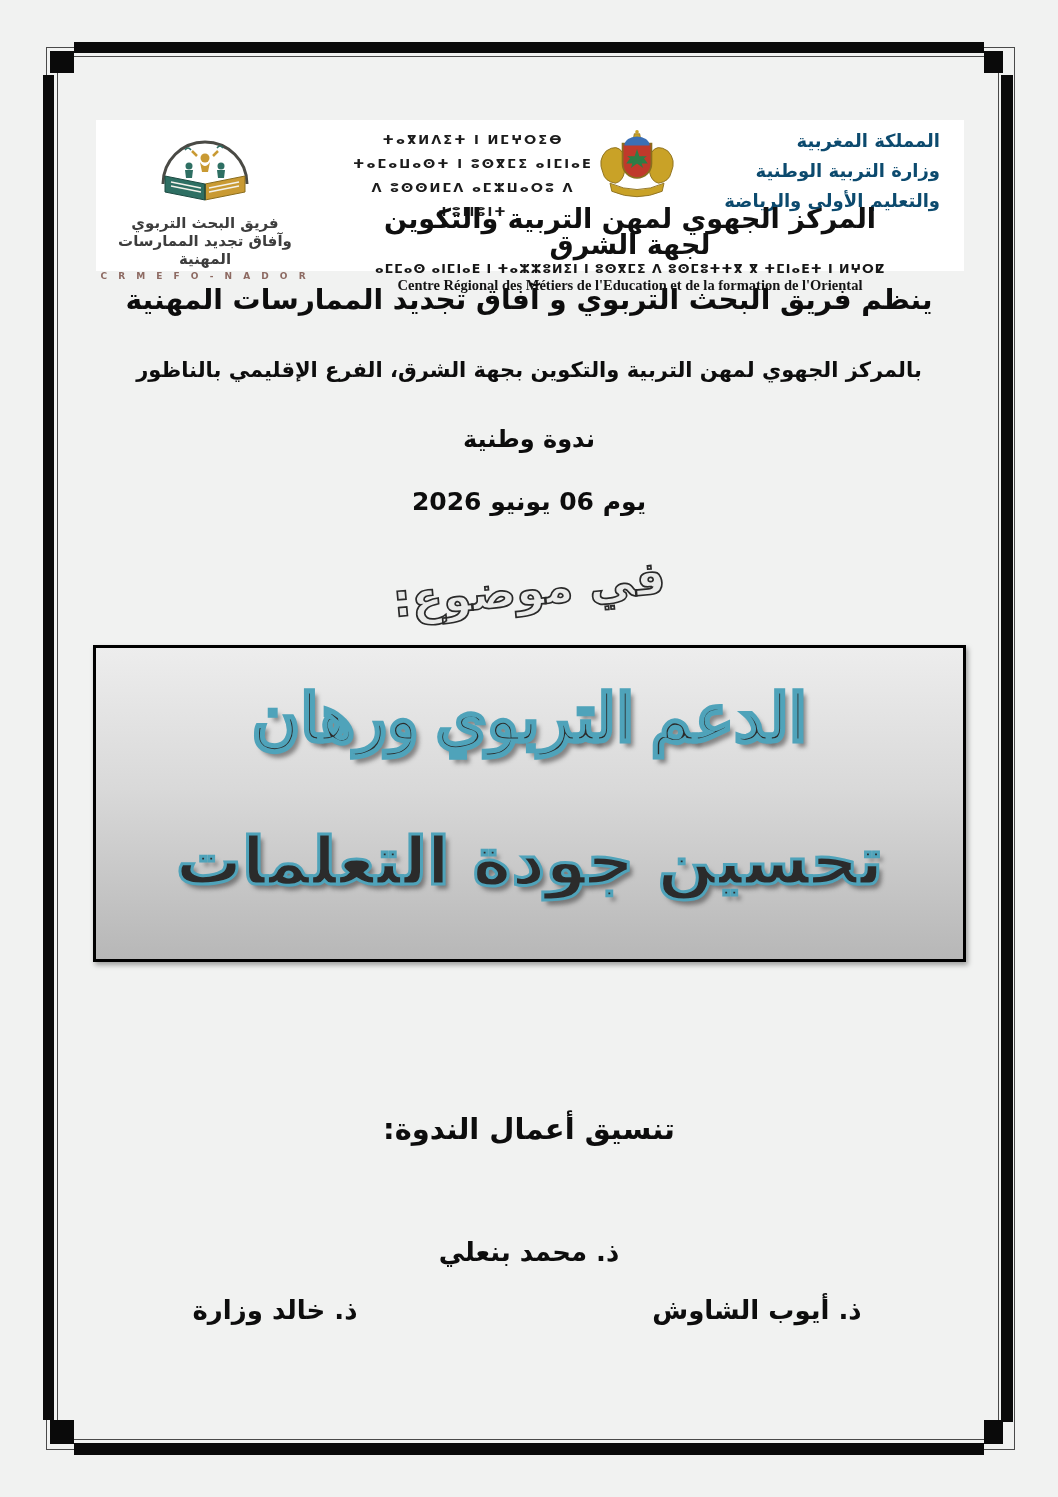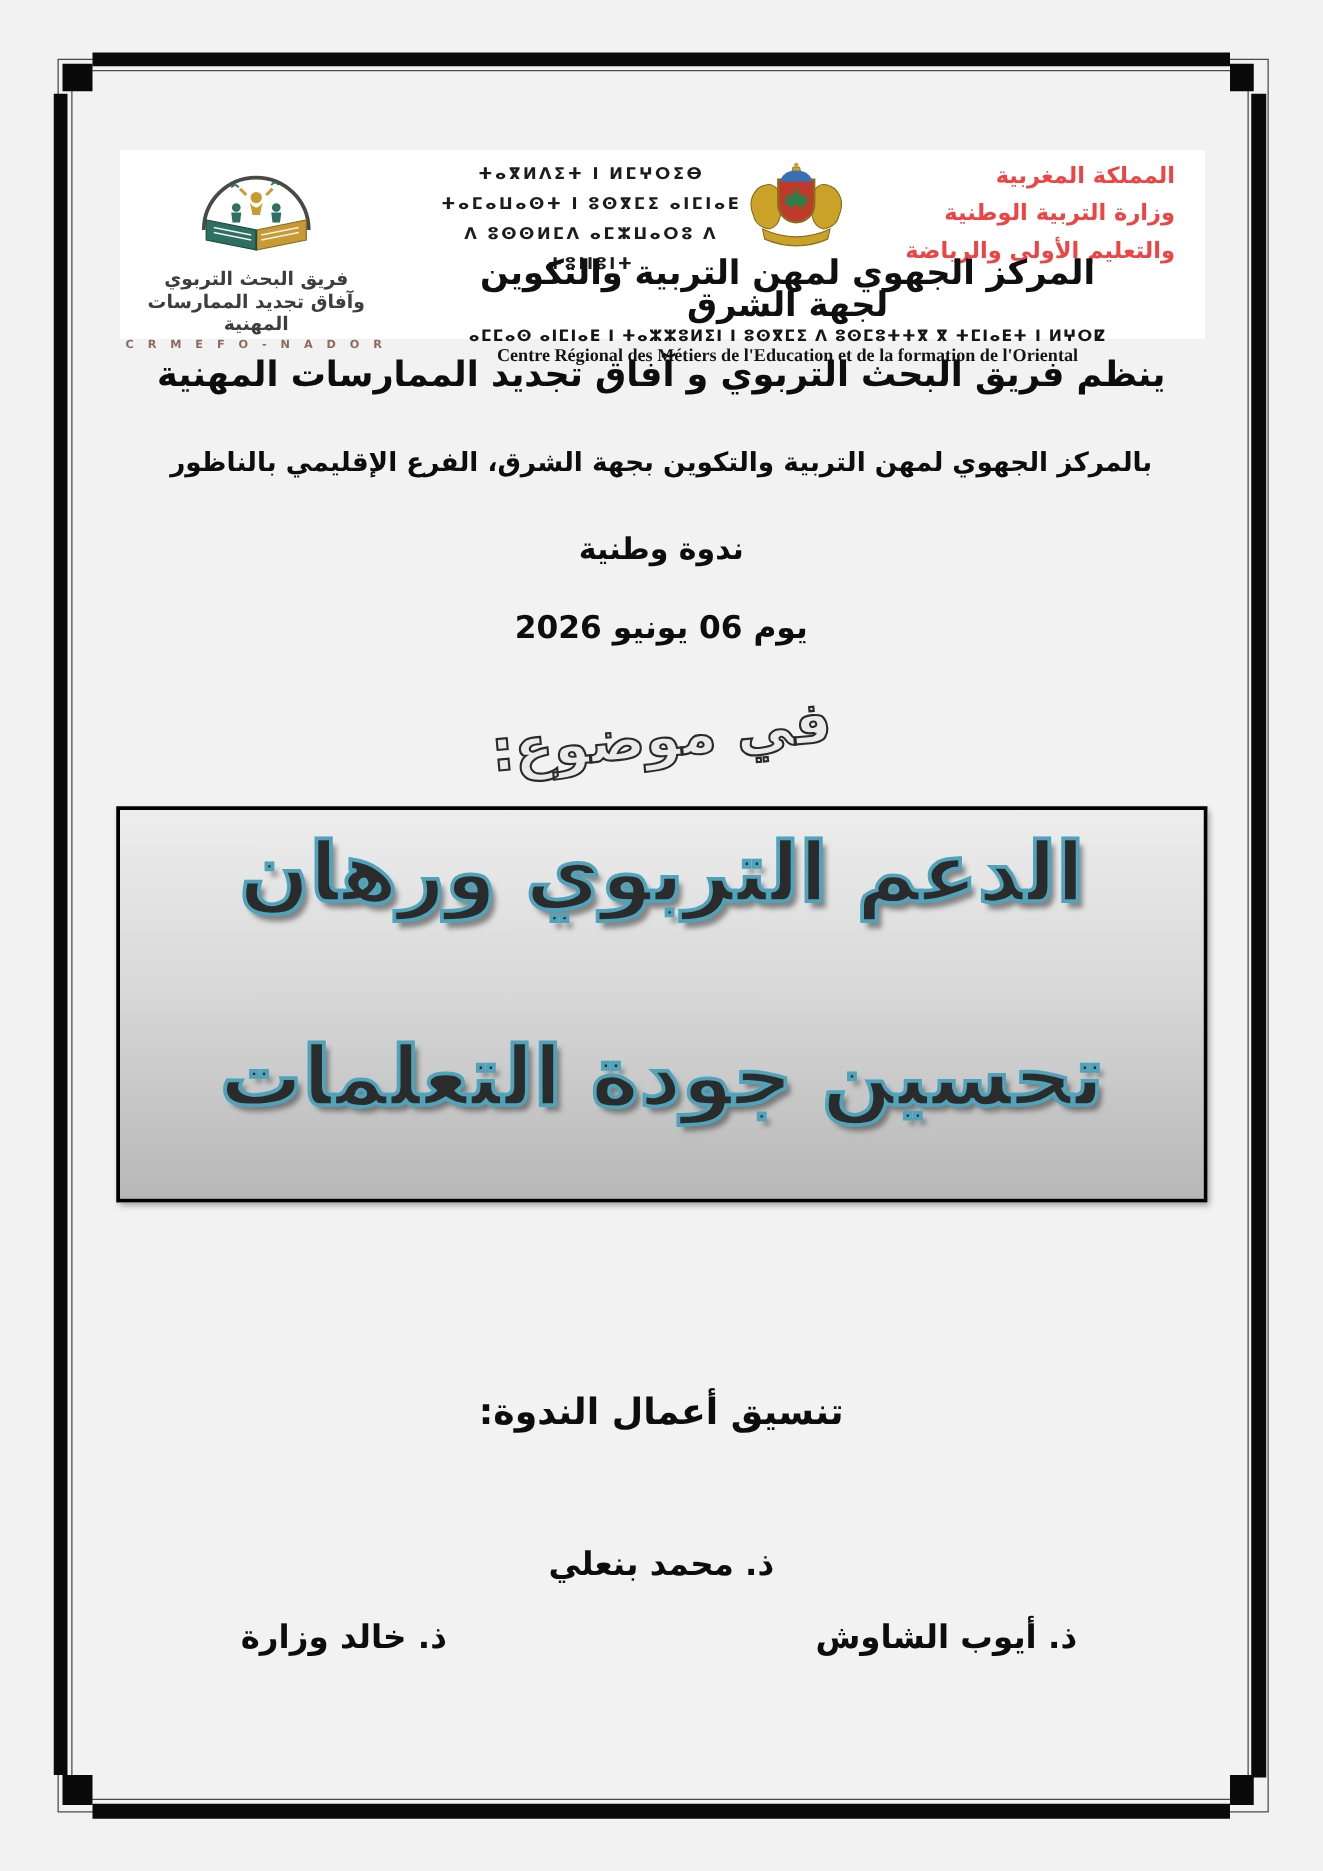--- a/index.html
+++ b/index.html
@@ -13,21 +13,21 @@
   .bar{position:absolute;background:#0a0a0a;}
   
   .header-banner{position:absolute;left:96px;top:120px;width:868px;height:151px;background:#ffffff;}
   .logo-block{position:absolute;left:4px;top:8px;width:210px;text-align:center;}
   .logo-title{font-size:15px;font-weight:bold;line-height:18px;color:#3d3d3d;direction:rtl;}
   .logo-acronym{font-size:9px;font-weight:bold;letter-spacing:4px;color:#8d6a62;margin-top:3px;}
   .tifinagh-top{position:absolute;left:252px;top:8px;width:250px;text-align:center;
     font-size:13px;font-weight:bold;letter-spacing:2px;color:#1c1c1c;line-height:24px;}
   .coat{position:absolute;left:496px;top:7px;width:90px;height:80px;}
   .ministry{position:absolute;right:24px;top:6px;width:250px;text-align:right;direction:rtl;
-    font-size:18px;font-weight:bold;line-height:30px;color:#ef4444;}
+    font-size:18px;font-weight:bold;line-height:30px;color:#0c4a6e;}
   .center-lines{position:absolute;left:279px;top:86px;width:510px;text-align:center;}
   .center-ar{font-size:27px;font-weight:bold;direction:rtl;color:#101010;line-height:26px;}
   .center-tif{font-size:12.5px;font-weight:bold;letter-spacing:1px;color:#161616;line-height:17px;margin-top:2px;}
   .center-fr{font-family:"Liberation Serif",serif;font-weight:bold;font-size:14.5px;color:#141414;line-height:17px;}
   
   .ar-line{position:absolute;left:0;width:100%;text-align:center;direction:rtl;font-weight:bold;color:#0d0d0d;}
   .organizer{top:283px;font-size:28px;}
   .venue{top:358px;font-size:21px;}
   .event-type{top:425px;font-size:24px;}
   .event-date{top:487px;font-size:25px;}
@@ -42,21 +42,21 @@
     border:3px solid #000;box-sizing:border-box;
     background:linear-gradient(180deg,#ededed 0%,#d9d9d9 45%,#b7b7b7 100%);
     box-shadow:2px 3px 5px rgba(0,0,0,0.35);
   }
   .title-line{
     position:absolute;left:0;width:100%;text-align:center;direction:rtl;
     font-weight:bold;font-size:66px;color:#2b2b2b;
     -webkit-text-stroke:3px #4fa3ba;
     text-shadow:4px 5px 4px rgba(70,70,70,0.6);
   }
-  .title-line1{top:12px;}
+  .title-line1{top:32px;font-family:Liberation Serif, serif;}
   .title-line2{top:175px;}
   
   .coord-heading{top:1112px;font-size:29px;}
   .coord-name{position:absolute;text-align:center;direction:rtl;font-weight:bold;font-size:26px;color:#0d0d0d;}
   .coord-center{left:0;width:100%;top:1237px;}
   .coord-right{left:600px;width:314px;top:1295px;}
   .coord-left{left:118px;width:314px;top:1295px;}
 </style>
 </head>
 <body>

